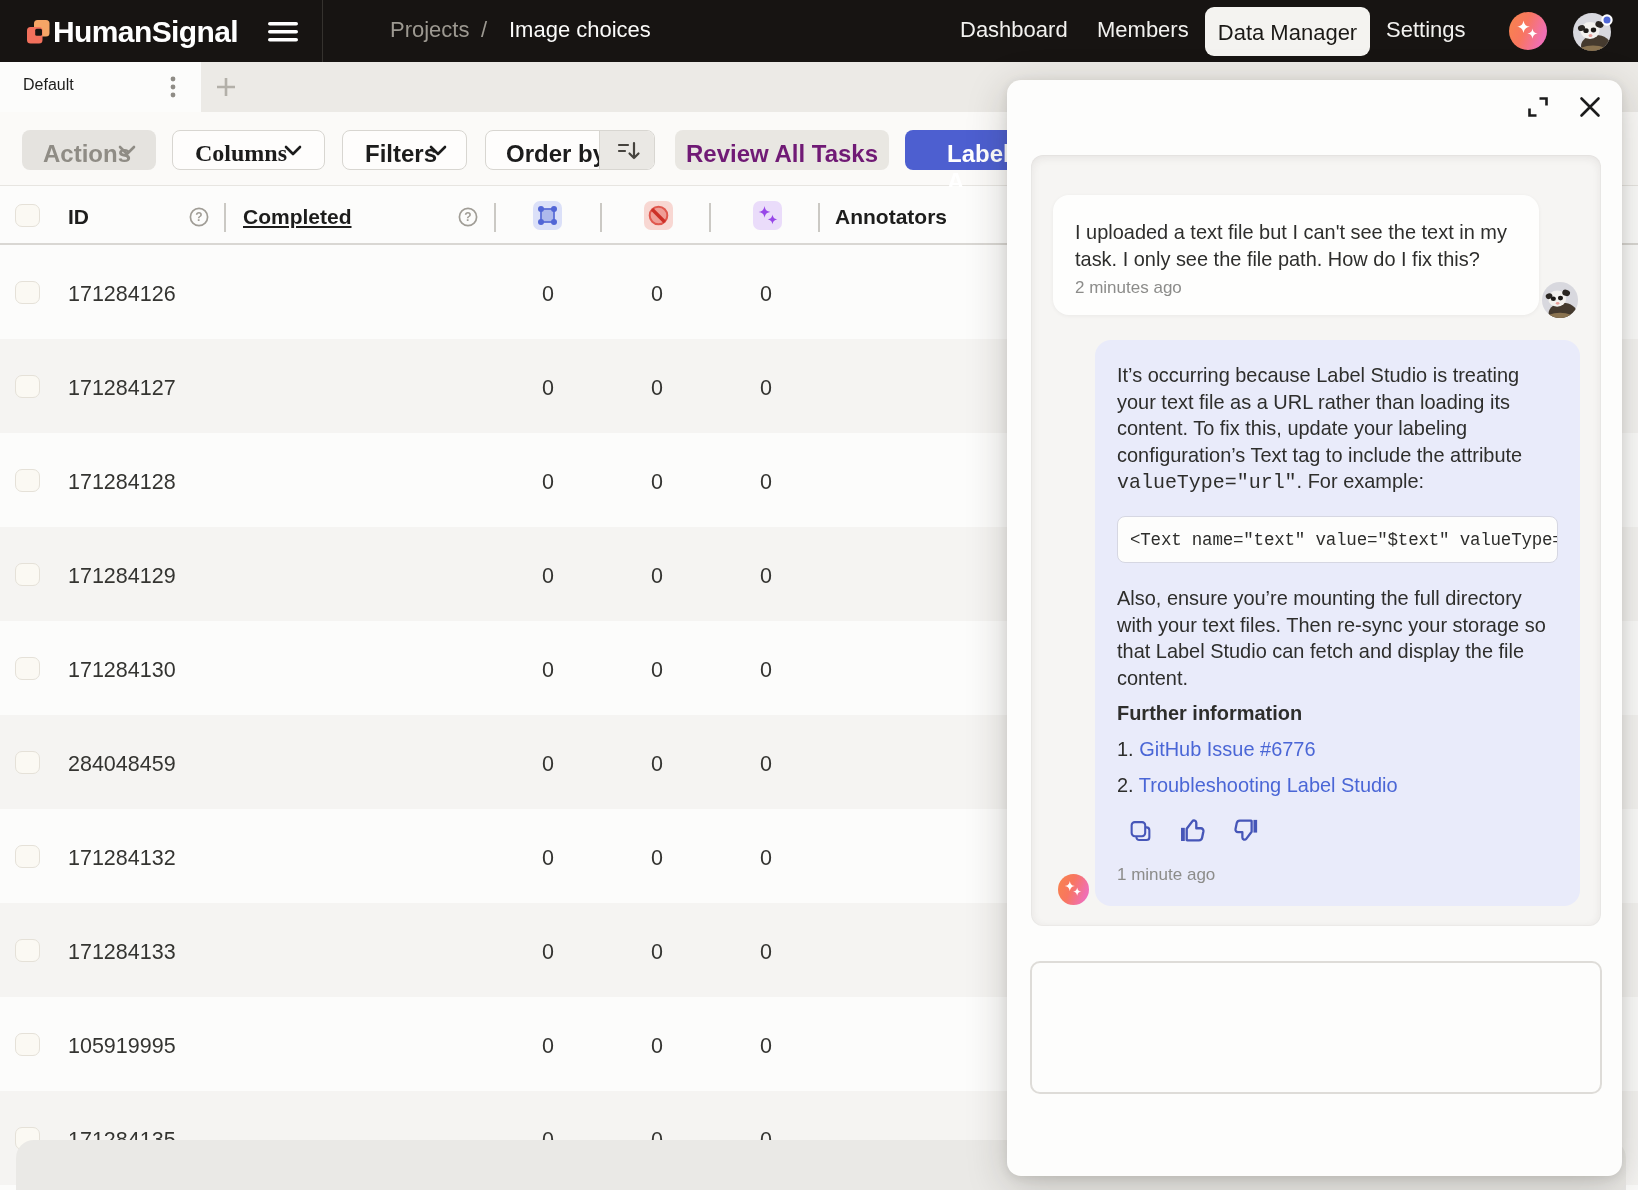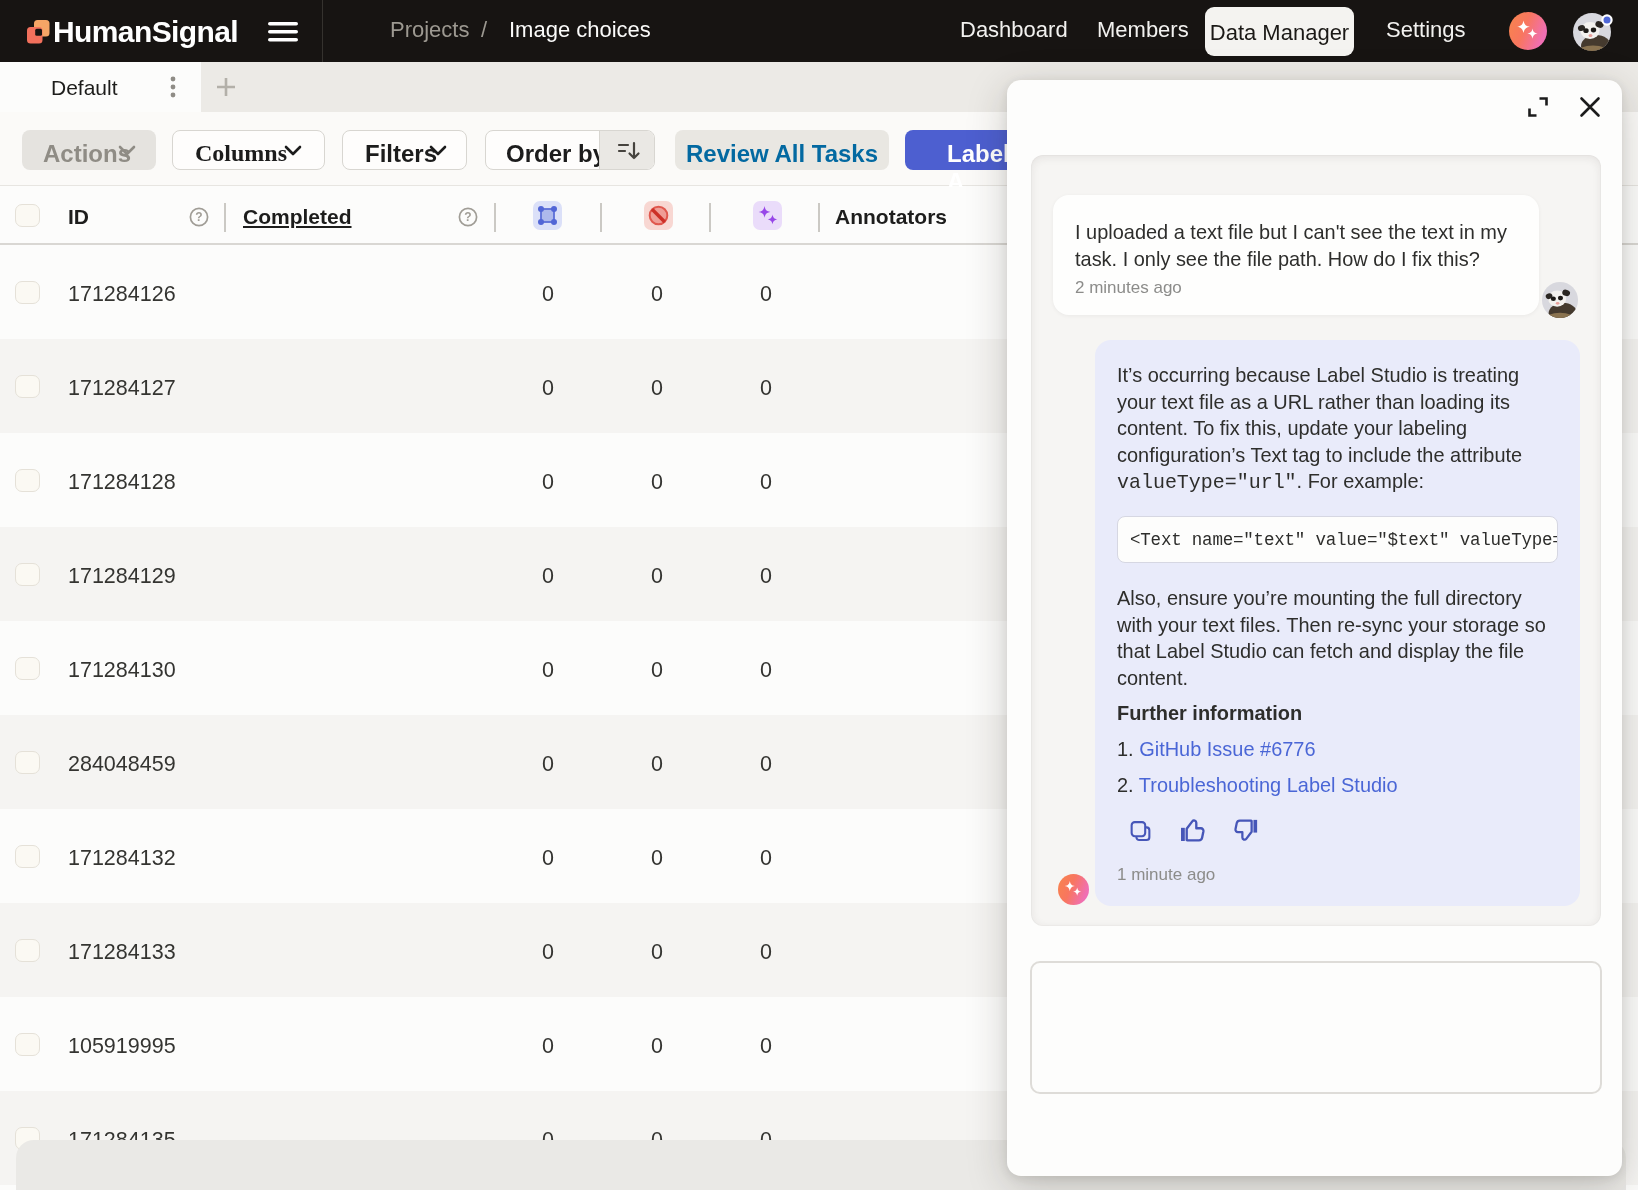--- a/index.html
+++ b/index.html
@@ -6,27 +6,27 @@
   html,body { width:1638px; height:1190px; overflow:hidden; }
   body { font-family:"Liberation Sans", sans-serif; background:#fcfcfb; position:relative; }
   .abs { position:absolute; }
 
   
   #header { position:absolute; left:0; top:0; width:1638px; height:62px; background:#171412; }
   #logo-text { position:absolute; left:53px; top:15px; font-size:30px; font-weight:bold; color:#fff; letter-spacing:-0.6px; }
   #hdivider { position:absolute; left:322px; top:0; width:1px; height:62px; background:#35322e; }
   .crumb { position:absolute; top:17px; font-size:22px;margin-left:40px; }
   #nav-dash,#nav-mem,#nav-set { position:absolute; top:17px; font-size:22px; color:#f2f1ef; }
-  #dm-pill { position:absolute; left:1205px; top:7px; width:149px; height:49px; background:#f4f3f0; border-radius:9px;padding-left:40px; }
+  #dm-pill { position:absolute; left:1205px; top:7px; width:165px; height:49px; background:#f4f3f0; border-radius:9px;padding-left:40px; }
   #dm-pill span { position:absolute; left:0; right:0; top:13px; text-align:center; font-size:22px; color:#1b1916; }
 
   
   #tabstrip { position:absolute; left:0; top:62px; width:1638px; height:50px; background:#eceae6; }
   #tab-active { position:absolute; left:0; top:0; width:201px; height:50px; background:#fcfcfb; }
-  #tab-active span { position:absolute; left:23px; top:14px; font-size:21px; color:#1d1d1b;margin-left:28px; }
+  #tab-active span { position:absolute; left:23px; top:14px; font-size:16px; color:#1d1d1b; }
 
   
   #toolbar { position:absolute; left:0; top:112px; width:1638px; height:74px; background:#fbfaf8; border-bottom:1px solid #e7e5e1; }
   .btn { position:absolute; top:18px; height:40px; border-radius:8px; font-size:24px; font-weight:bold; }
   .btn .lbl { position:absolute; top:10px; }
 
   
   #thead { position:absolute; left:0; top:187px; width:1638px; height:58px; background:#fcfcfb; border-bottom:2px solid #d9d7d3; font-weight:bold; color:#1d1d1c; font-size:21px; }
   .cb { position:absolute; width:25px; height:23px; background:#fbf9f3; border:1px solid #e5e1d8; border-radius:7px; }
   .vsep { position:absolute; top:16px; width:2px; height:29px; background:#cbc9c4; }
@@ -147,21 +147,21 @@
       </svg>
   </div>
   <div class="btn" style="left:485px; width:170px; background:#fefdfc; border:1px solid #d8d6d1; color:#1c1c1c;">
     <span class="lbl" style="left:20px; top:9px;">Order by</span>
     <div style="position:absolute; right:0; top:0; width:55px; height:38px; background:#eae8e4; border-left:1px solid #d8d6d1; border-radius:0 7px 7px 0;"></div>
     <svg class="abs" style="left:131px; top:9px;" width="24" height="22" viewBox="0 0 24 22">
       <path d="M2 5 h9 M2 11 h6" stroke="#46433e" stroke-width="2.2" stroke-linecap="round"></path>
       <path d="M17 3 v15 M12.5 13.5 L17 18 l4.5-4.5" fill="none" stroke="#46433e" stroke-width="2.2" stroke-linecap="round" stroke-linejoin="round"></path>
     </svg>
   </div>
-  <div class="btn" style="left:675px; width:214px; background:#e9e7e2; color:#0369a1;">
+  <div class="btn" style="left:675px; width:214px; background:#e9e7e2; color:#701a75;">
     <span class="lbl" style="left:0; width:214px; text-align:center;">Review All Tasks</span>
   </div>
   <div class="btn" style="left:905px; width:125px; background:#4d5fd0; color:#fff;">
     <span class="lbl" style="left:42px;">Label A</span>
   </div>
 </div>
 
 <div id="thead">
   <span class="cb" style="left:15px; top:17px;"></span>
   <span class="abs" style="left:68px; top:18px;">ID</span>

